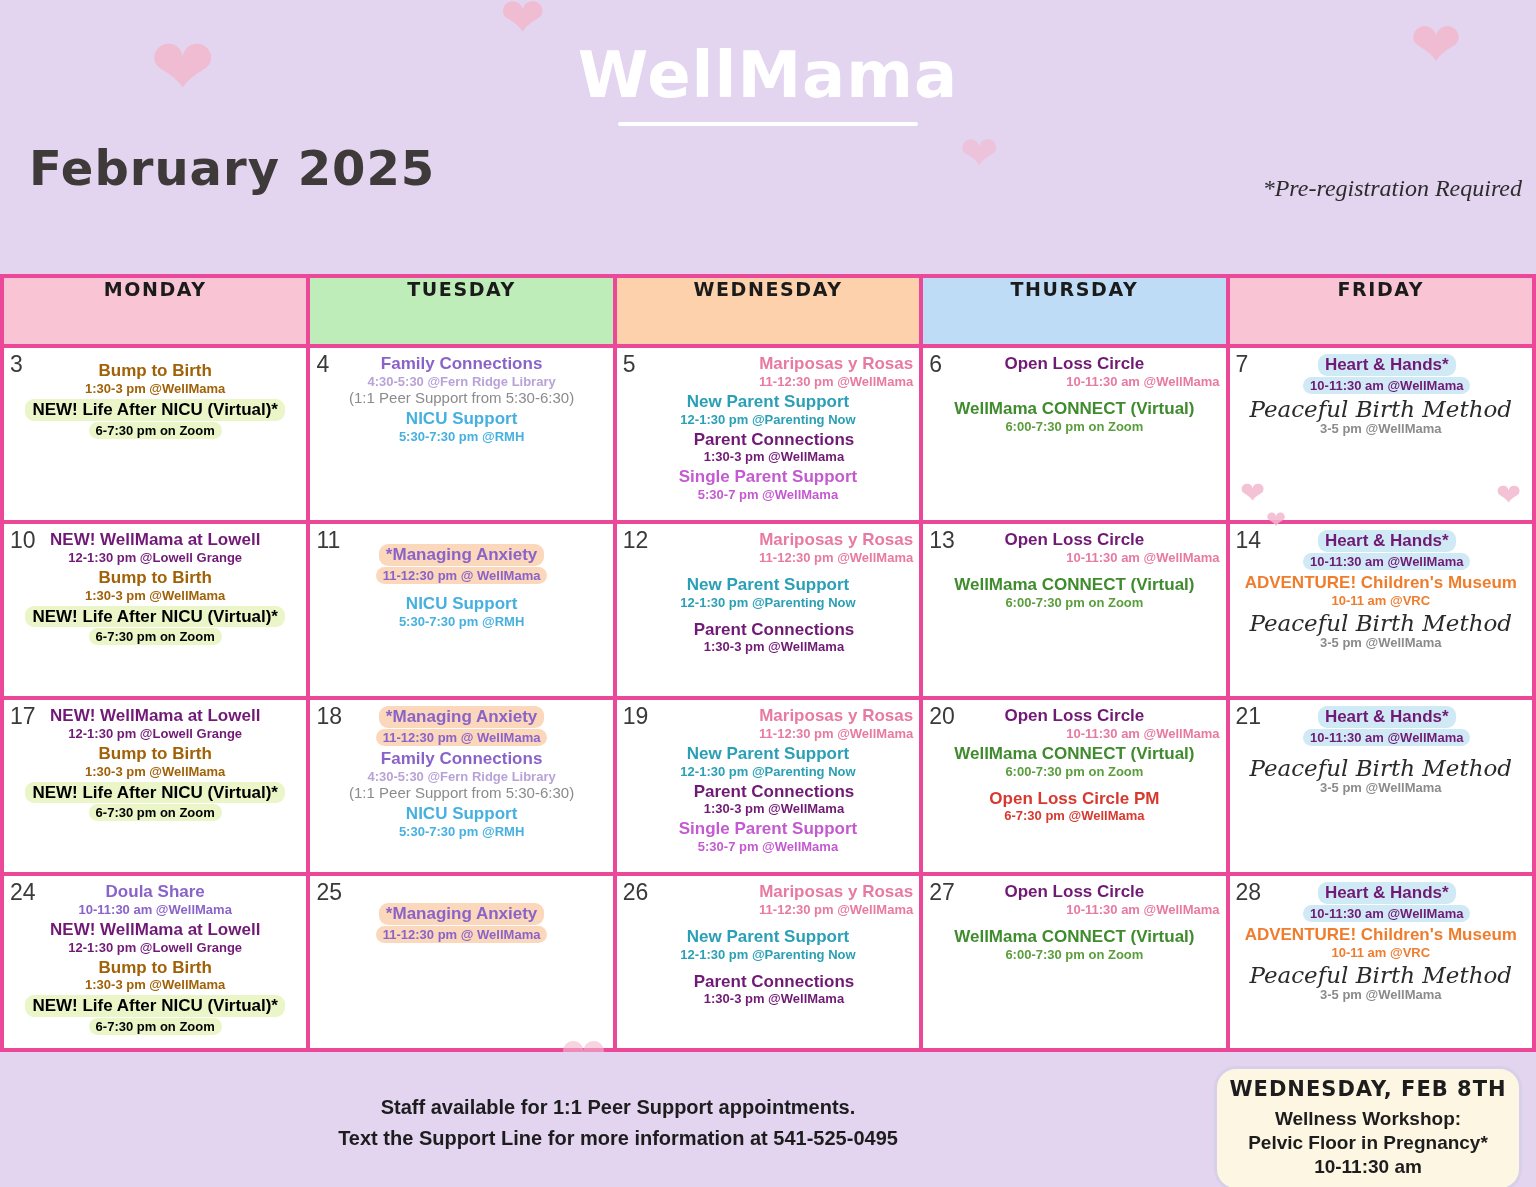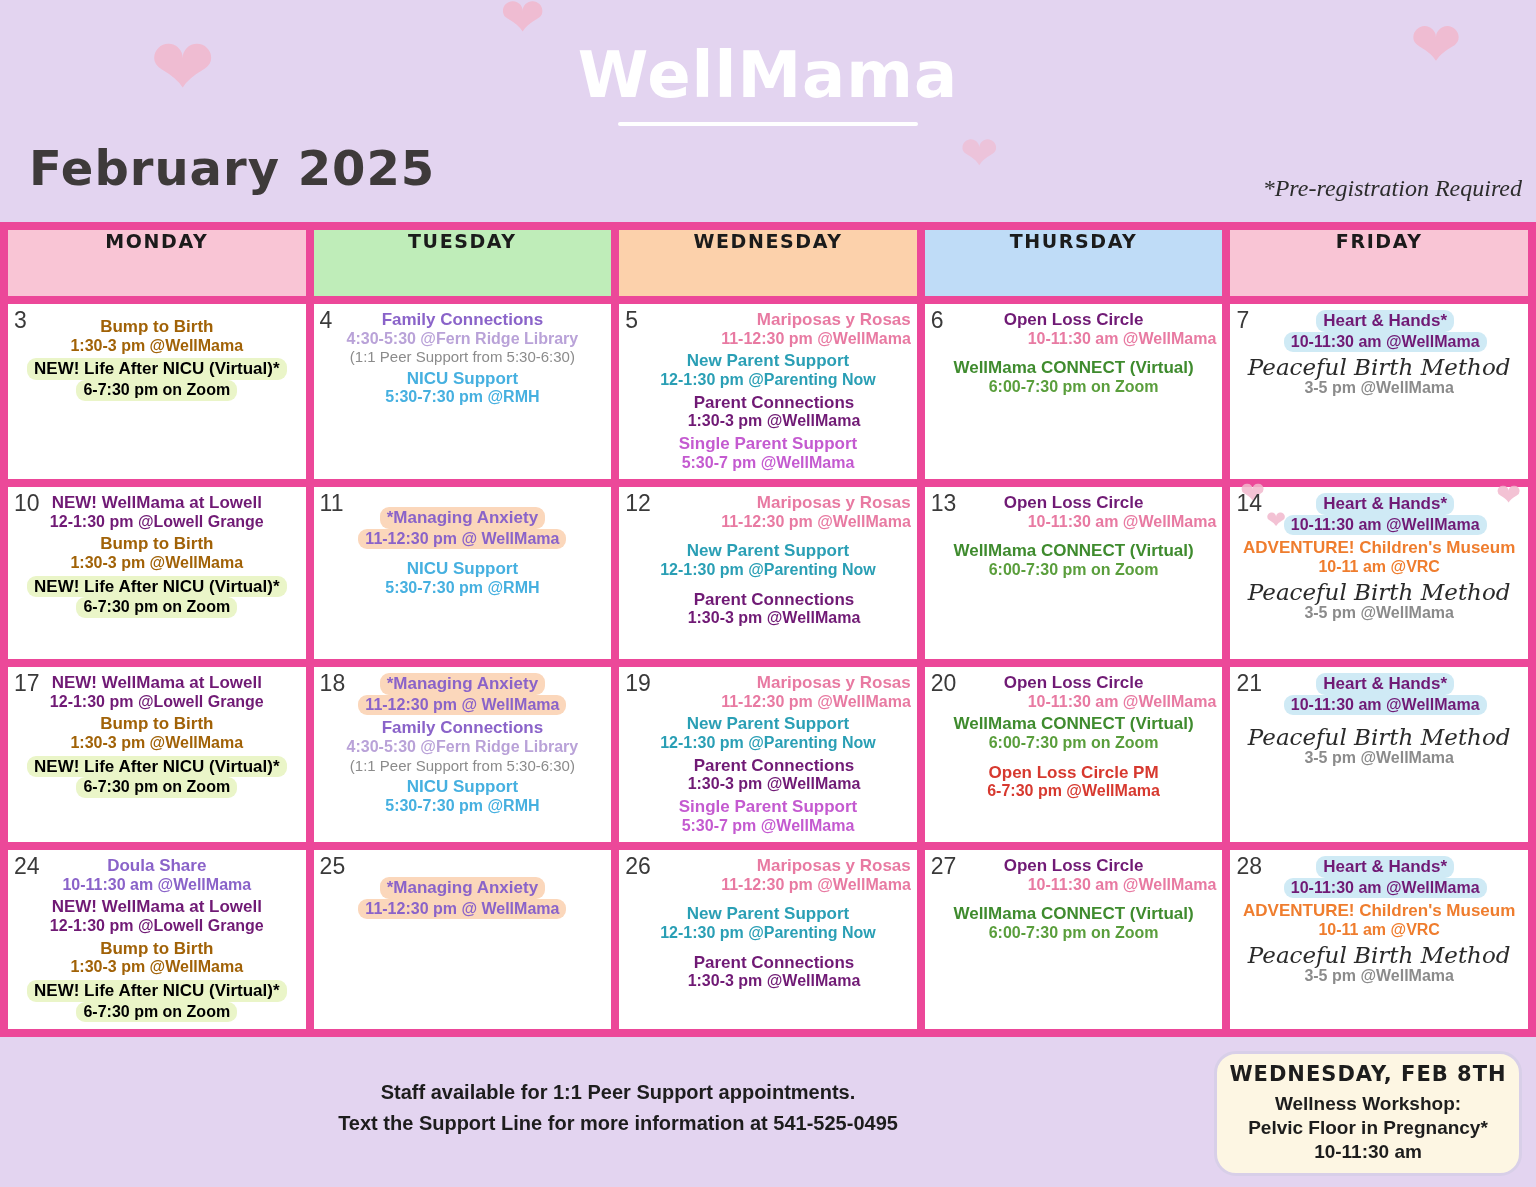--- a/index.html
+++ b/index.html
@@ -7,21 +7,21 @@
     width:1536px;height:1187px;
     background:#e3d4f0;
     font-family:"Liberation Sans", sans-serif;
     overflow:hidden;
     position:relative;
   }
   .hearts{position:absolute;inset:0;pointer-events:none;}
   .heart{position:absolute;color:#f2b8cd;font-size:60px;line-height:1;opacity:.85;}
 
   
-  .header{position:relative;height:222px;}
+  .header{position:relative;height:274px;}
   .brand{
     position:absolute;top:38px;left:0;right:0;text-align:center;
     color:#ffffff;font-size:64px;font-weight:bold;letter-spacing:1px;
     font-family:"DejaVu Sans", sans-serif;
   }
   .brand-underline{
     position:absolute;top:122px;left:50%;transform:translateX(-50%);
     width:300px;height:4px;background:#fff;border-radius:2px;
   }
   .month{
@@ -35,41 +35,41 @@
     font-style:italic;font-size:24px;color:#2c2c2c;
     font-family:"Liberation Serif", serif;
   }
 
   
   table.cal{
     border-collapse:collapse;width:1536px;table-layout:fixed;
     background:#ffffff;
   }
   table.cal th, table.cal td{
-    border:8px solid #ec4899;vertical-align:top;padding:0;
+    border:4px solid #ec4899;vertical-align:top;padding:0;
   }
   table.cal th{
     height:66px;font-size:19px;letter-spacing:1.6px;color:#1b1b1b;
     font-family:"DejaVu Sans", sans-serif;font-weight:bold;
   }
   .h-mon{background:#f9c5d5;}
   .h-tue{background:#bfedb9;}
   .h-wed{background:#fcd1ab;}
   .h-thu{background:#bfdcf7;}
   .h-fri{background:#f9c5d5;}
 
   td.day{height:172px;position:relative;}
   .daynum{
     position:absolute;left:6px;top:3px;font-size:23px;color:#3a3a3a;
     font-family:"Liberation Sans", sans-serif;
   }
   .evts{padding:6px 6px 4px 6px;text-align:center;}
   .evt{margin:0 0 3px 0;line-height:1.16;}
   .t{font-size:17px;font-weight:bold;display:block;}
-  .s{font-size:16px;font-weight:bold;display:block;}
+  .s{font-size:13px;font-weight:bold;display:block;}
   .note{font-size:15px;color:#8b8b8b;display:block;font-weight:normal;}
   .hl{display:inline-block;padding:1px 7px;border-radius:9px;}
   .hl-green{background:#eaf5c8;}
   .hl-blue{background:#cfeaf5;}
   .hl-orange{background:#fbd7bb;}
   .script{
     font-family:"DejaVu Serif", serif;font-style:italic;font-size:23px;
     color:#2a2a2a;line-height:1.05;display:block;text-align:center;
   }
   .spacer{height:7px;}

